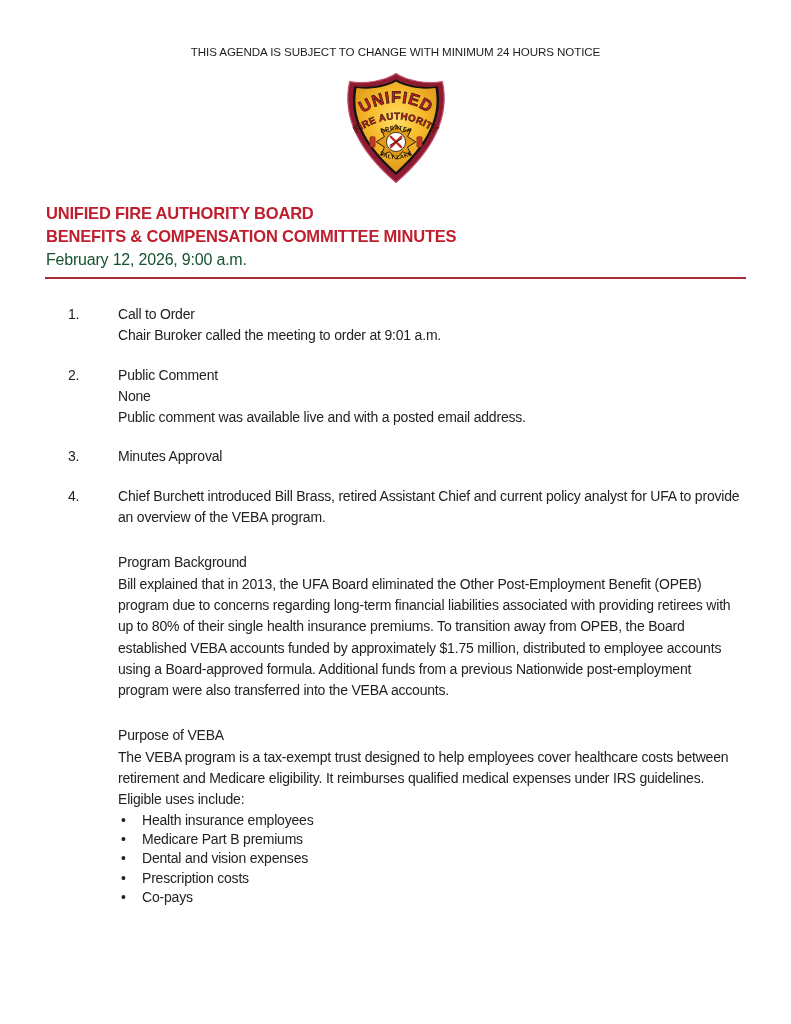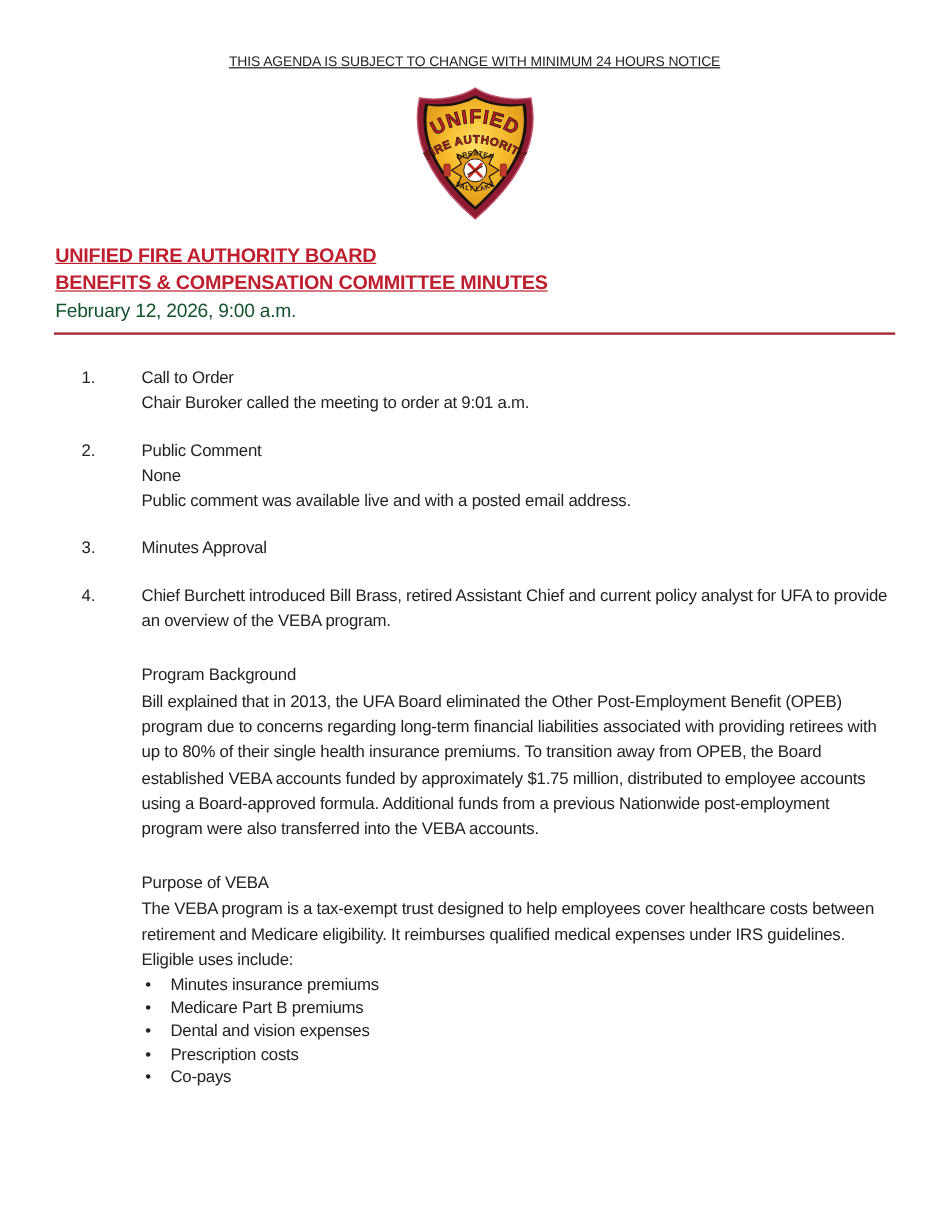--- a/index.html
+++ b/index.html
@@ -13,38 +13,36 @@
     color:#222222;
     font-size:14px;
     letter-spacing:-0.2px;
   }
   .notice {
     margin-top:45px;
     text-align:center;
     font-size:11.6px;
     letter-spacing:-0.1px;
     color:#1d1d1d;
-    text-decoration:underline;
   }
   .logo-wrap {
     width:120px;
     margin:12px auto 0 auto;
     text-align:center;
   }
   .badge-big   { font-size:28px; font-weight:bold; fill:#BE1E2D; stroke:#26130a; stroke-width:1.1px; letter-spacing:1.5px; }
   .badge-mid   { font-size:16.5px; font-weight:bold; fill:#BE1E2D; stroke:#26130a; stroke-width:0.9px; letter-spacing:0.8px; }
   .badge-small { font-size:10px; font-weight:bold; fill:#1c1208; letter-spacing:0.6px; }
   .title-block { margin:13px 45px 0 46px; }
   .doc-title {
     color:#BE1E2D;
     font-weight:bold;
     font-size:16.5px;
     line-height:23px;
     letter-spacing:-0.2px;
-    text-decoration:underline;
   }
   .doc-date {
     color:#14532d;
     font-size:16px;
     line-height:22px;
     margin-top:1px;
   }
   .rule {
     margin:6px 45px 0 45px;
     border-top:2px solid #A62B34;
@@ -160,21 +158,21 @@
 
         <div class="subsection">
           <div class="sub-title">Program Background</div>
           <p>Bill explained that in 2013, the UFA Board eliminated the Other Post-Employment Benefit (OPEB) program due to concerns regarding long-term financial liabilities associated with providing retirees with up to 80% of their single health insurance premiums. To transition away from OPEB, the Board established VEBA accounts funded by approximately $1.75 million, distributed to employee accounts using a Board-approved formula. Additional funds from a previous Nationwide post-employment program were also transferred into the VEBA accounts.</p>
         </div>
 
         <div class="subsection">
           <div class="sub-title">Purpose of VEBA</div>
           <p>The VEBA program is a tax-exempt trust designed to help employees cover healthcare costs between retirement and Medicare eligibility. It reimburses qualified medical expenses under IRS guidelines. Eligible uses include:</p>
           <ul class="bullets">
-            <li>Minutes insurance premiums</li>
+            <li>Health insurance employees</li>
             <li>Medicare Part B premiums</li>
             <li>Dental and vision expenses</li>
             <li>Prescription costs</li>
             <li>Co-pays</li>
           </ul>
         </div>
       </div>
     </div>
 
   </div>

